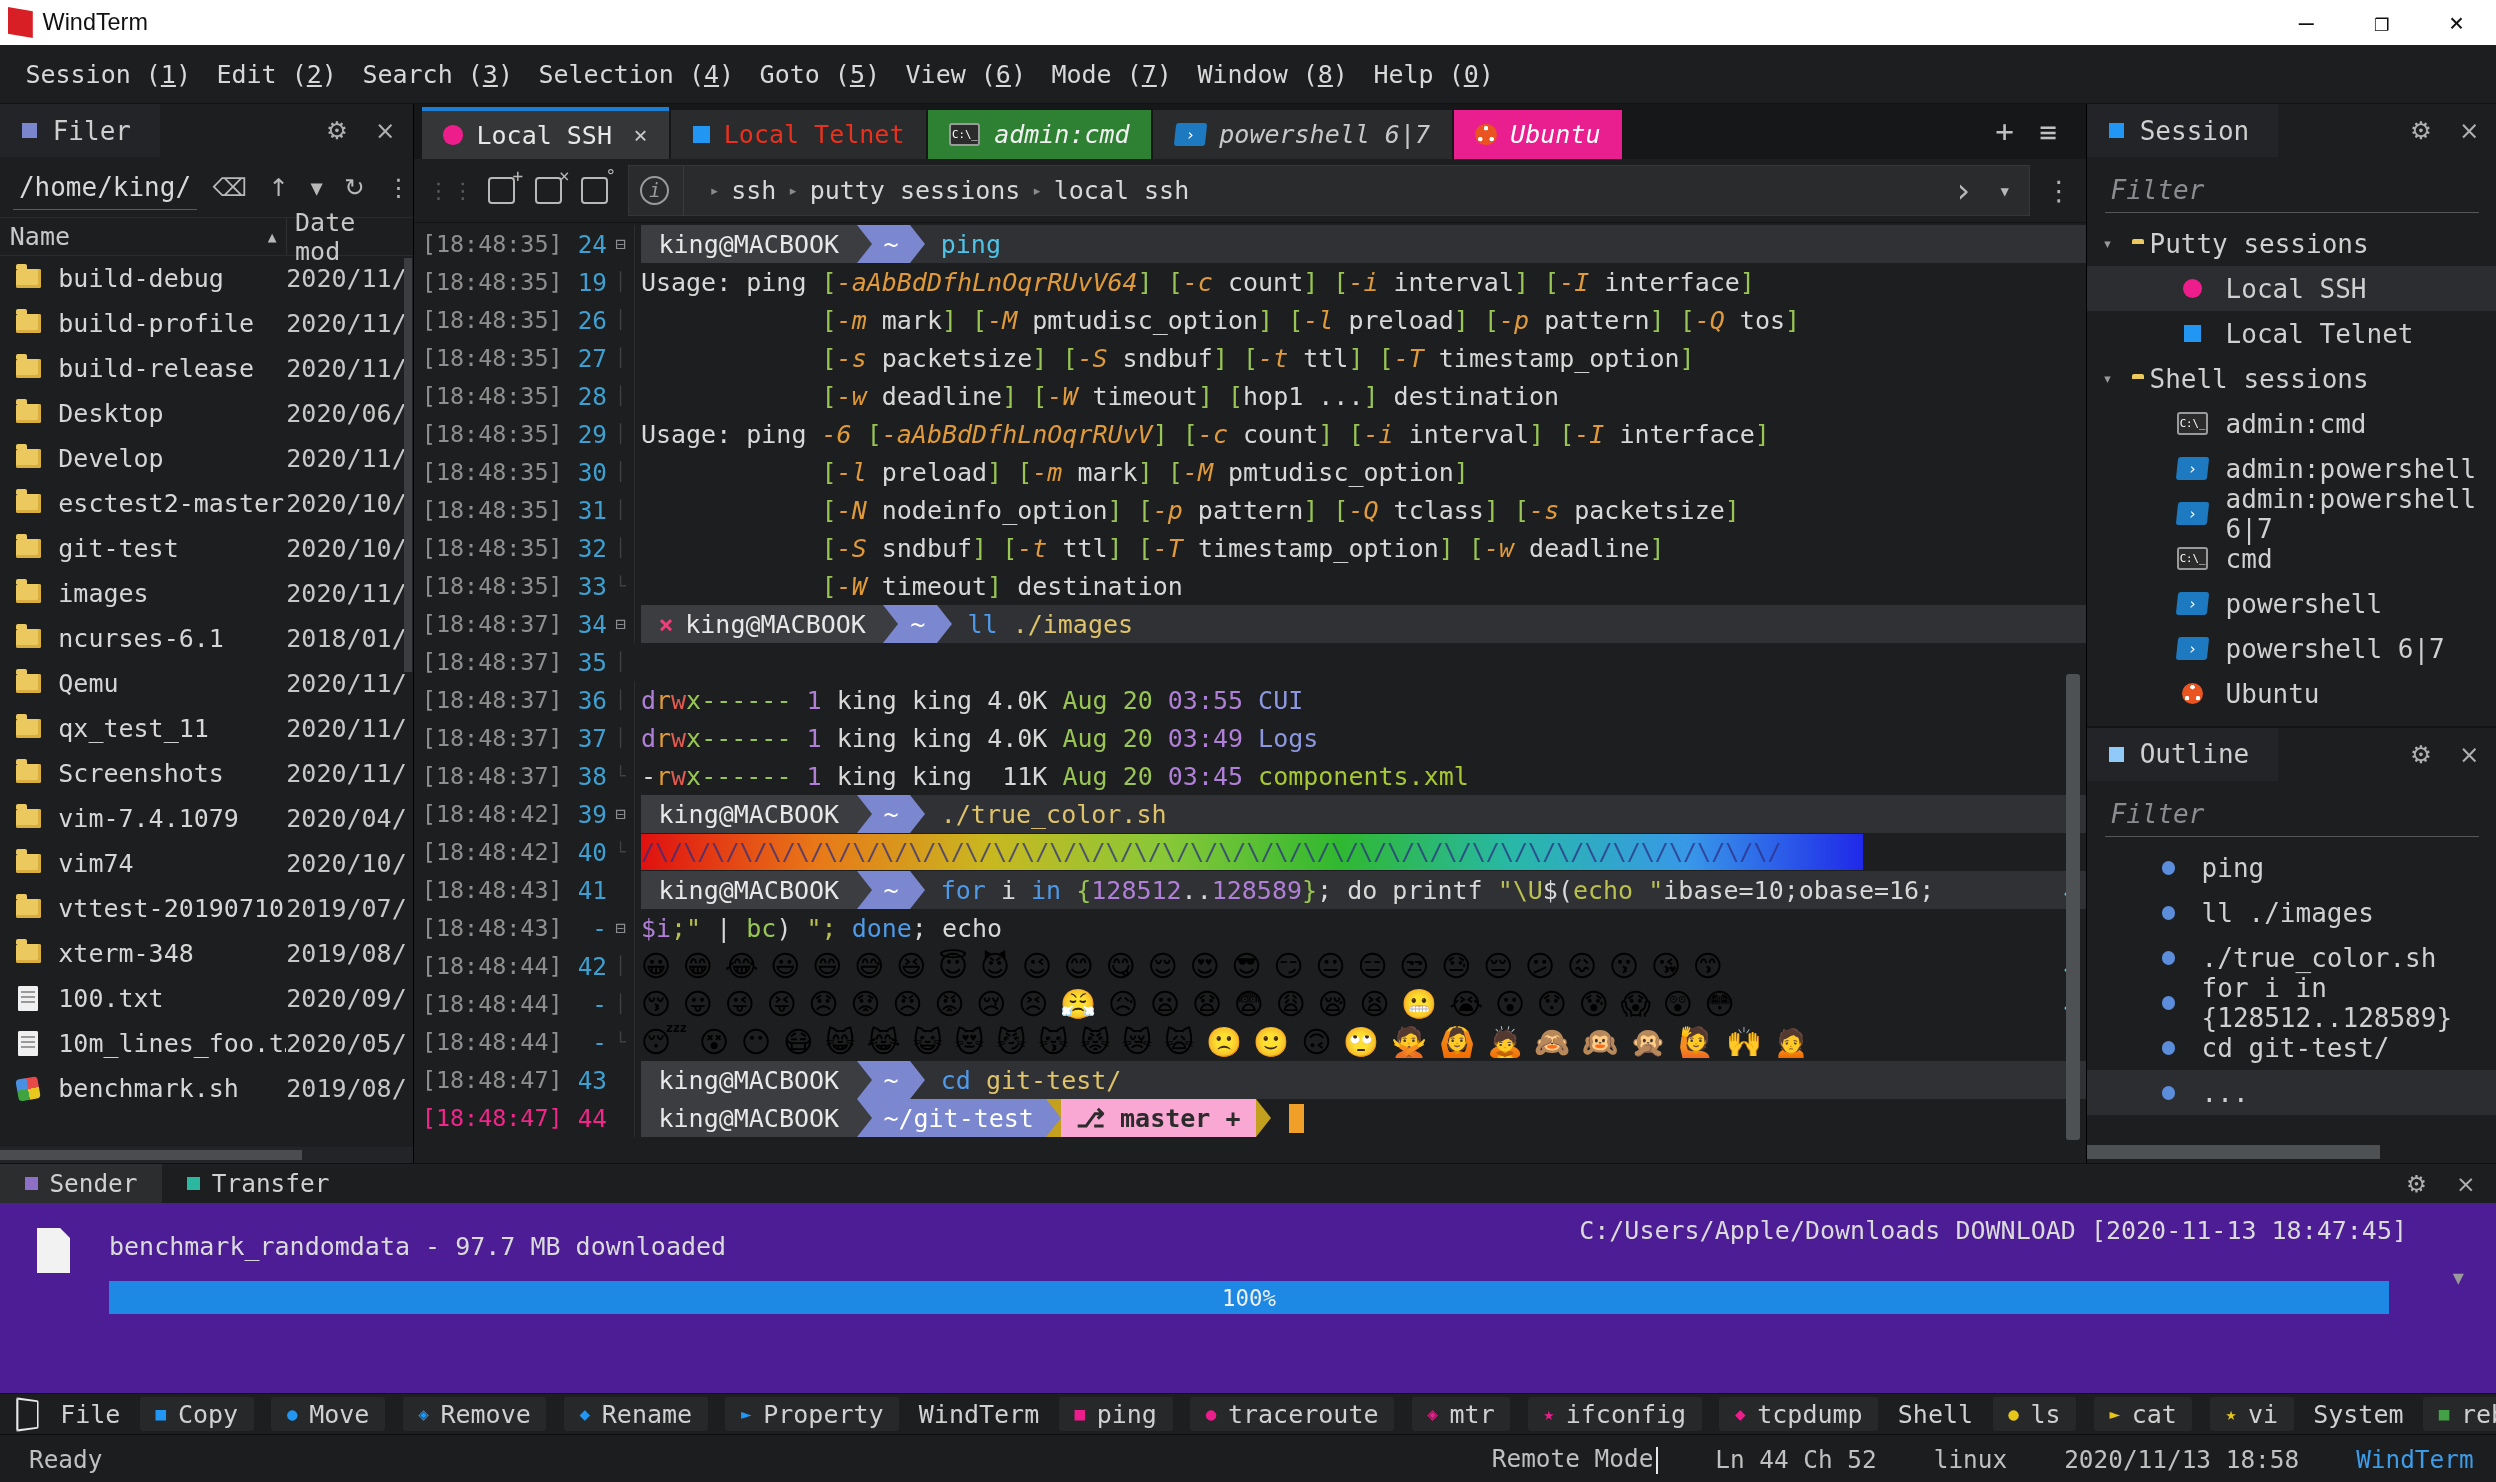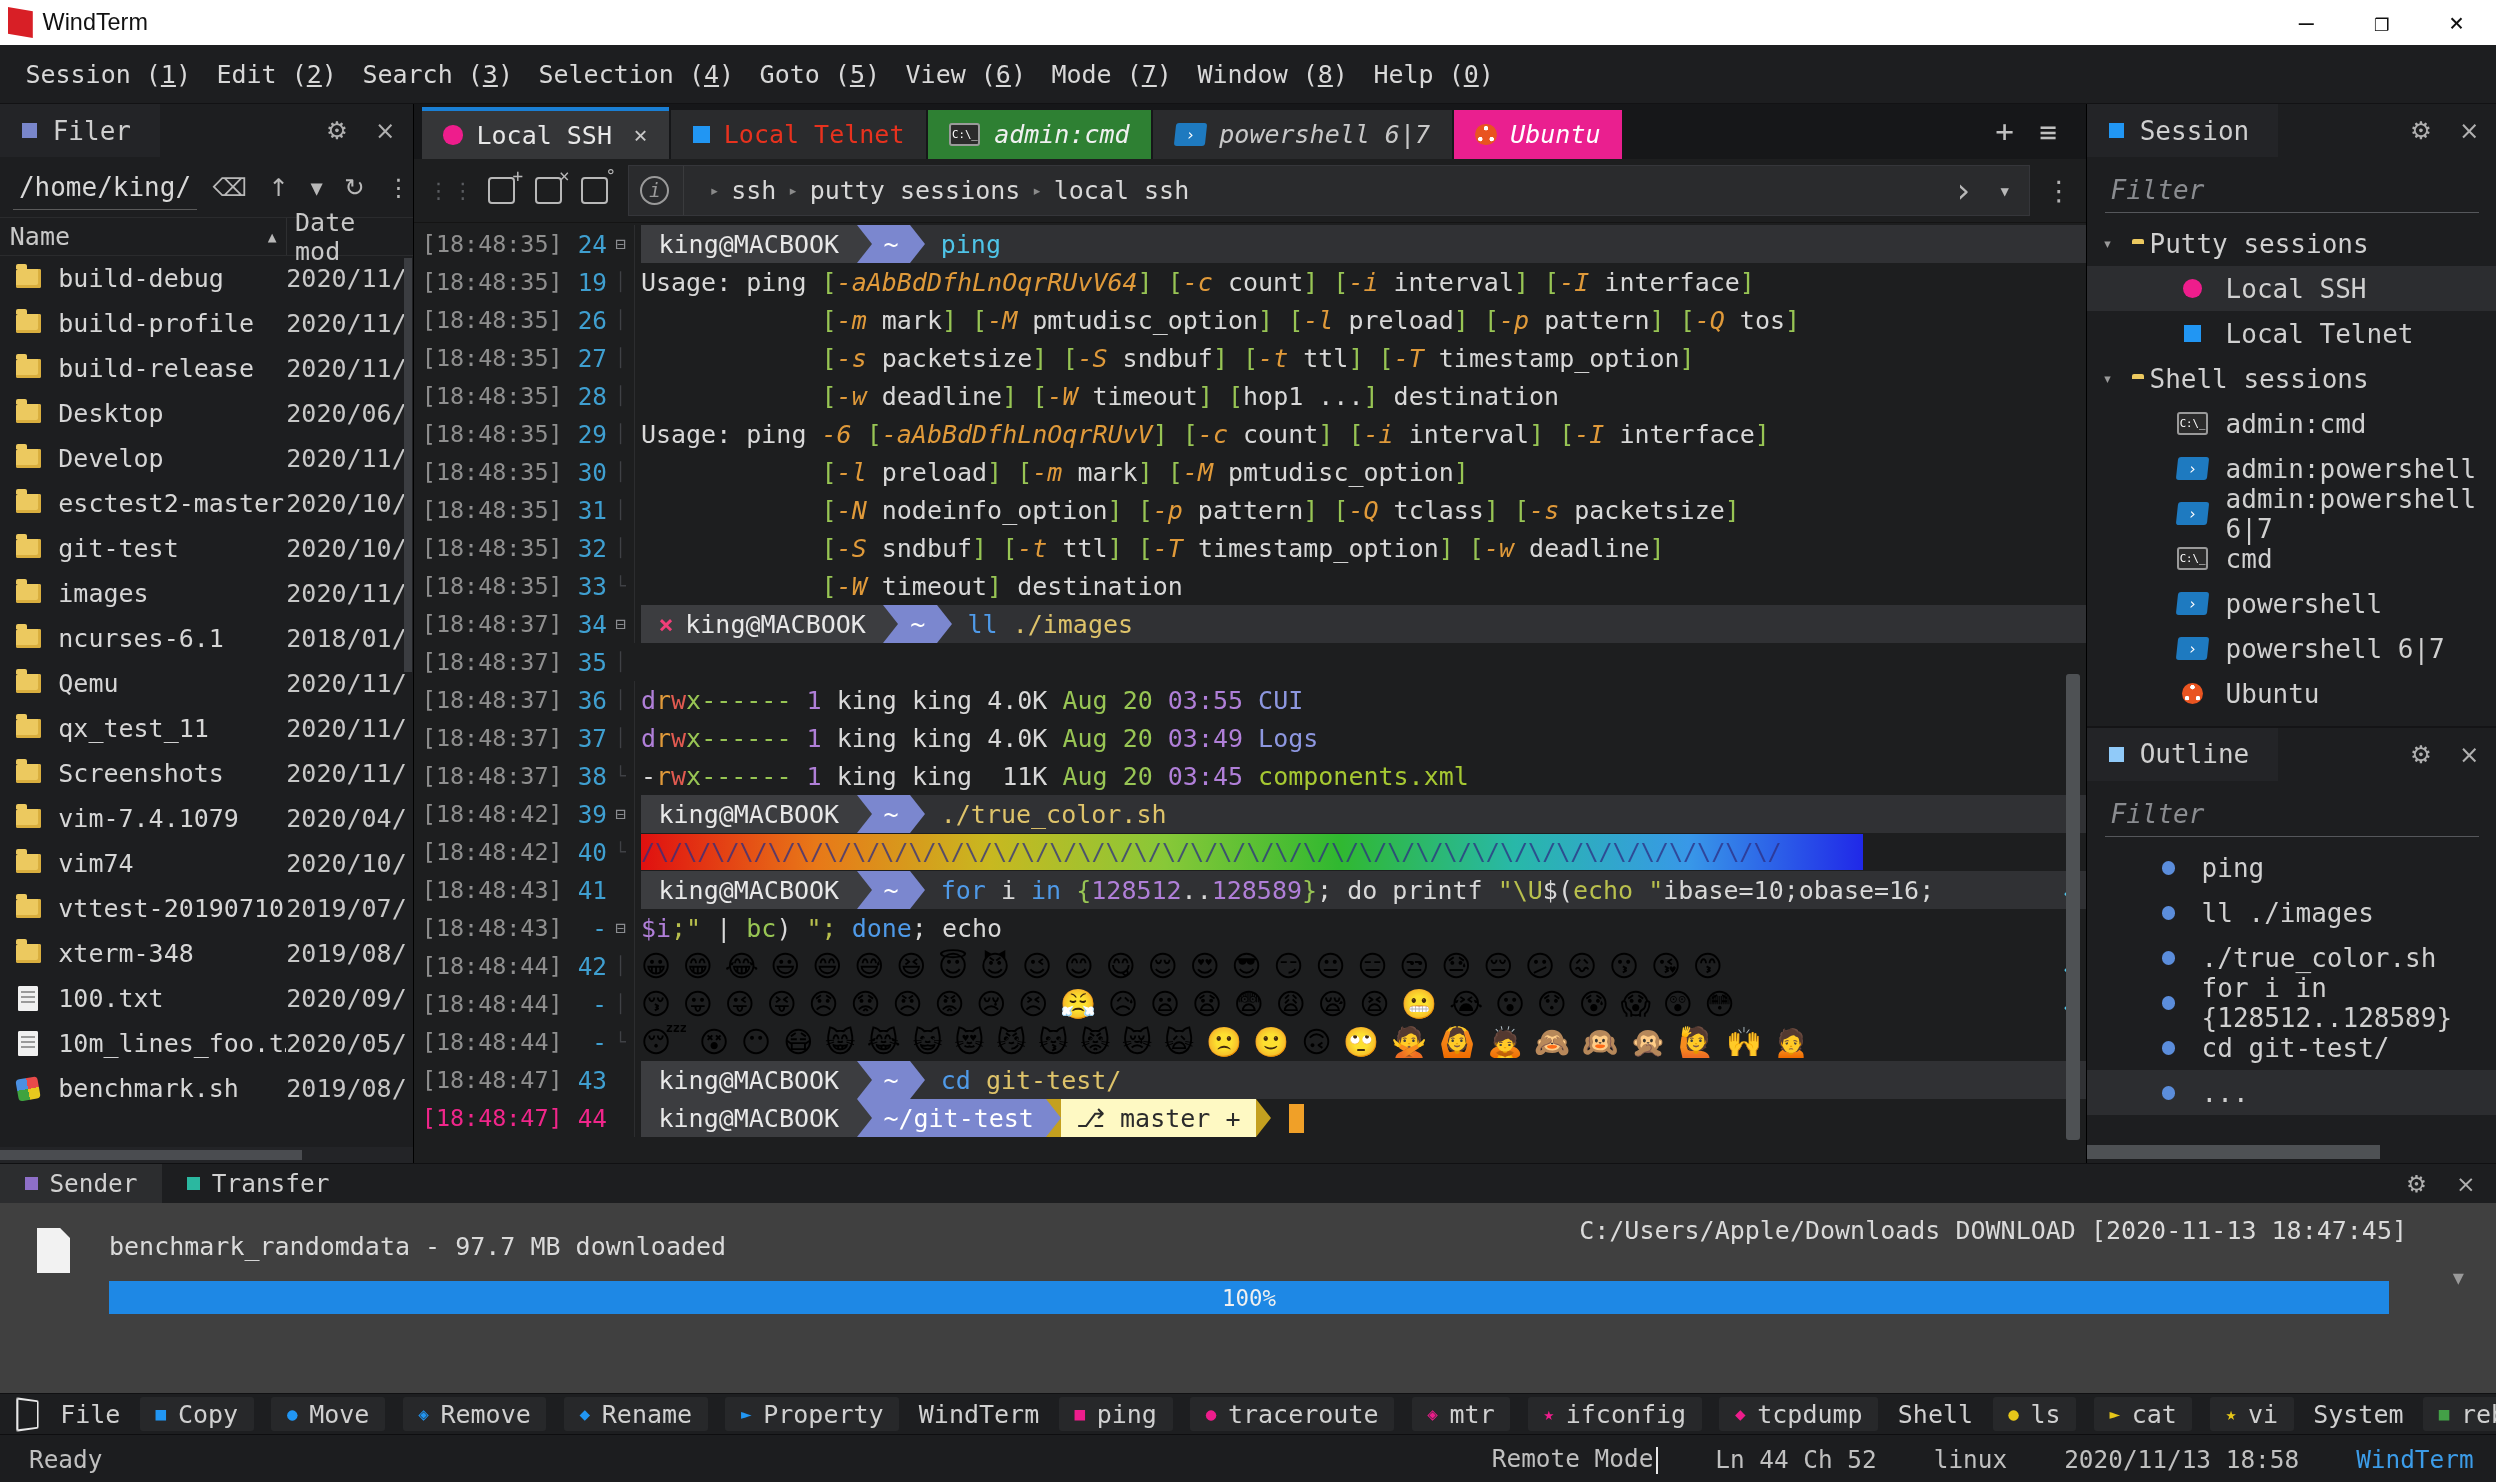--- a/index.html
+++ b/index.html
@@ -103,21 +103,21 @@
   .tts { width:148px; padding-left:7.8px; font-size:23.4px; color:#8f8f8f; flex:none; white-space:pre; }
   .tln { width:45px; text-align:right; font-size:24.4px; color:#3f9fd0; flex:none; }
   .tfold { width:27px; text-align:center; font-size:17.6px; color:#8a8c90; flex:none; }
   .tfold.dim { color:#3f4145; }
   .tcontent { flex:1; display:flex; align-items:center; white-space:pre; font-size:25px;
               border-left:1px solid #2c2d2f; padding-left:5.9px; height:100%; min-width:0; overflow:hidden; }
   .pbar { display:flex; align-items:center; height:100%; background:#303134; }
   .pbar.grow { flex:1; }
   .pseg1 { background:#3c3d40; color:#e8e8e8; padding:0 17.6px; height:100%; display:flex; align-items:center; gap:11.7px; }
   .pseg2 { background:#7b87cf; color:#ffffff; padding:0 11.7px; height:100%; display:flex; align-items:center; }
-  .pseg3 { background:#fef9c3; color:#2b2b2b; padding:0 15.6px; height:100%; display:flex; align-items:center; font-weight:normal; }
+  .pseg3 { background:#f9a8d4; color:#2b2b2b; padding:0 15.6px; height:100%; display:flex; align-items:center; font-weight:bold; }
   .parr { width:0; height:0; border-top:19.5px solid transparent; border-bottom:19.5px solid transparent;
           border-left:15.6px solid #3c3d40; flex:none; }
   .pcmd { padding-left:15.6px; }
   .cursorblk { width:15.6px; height:29px; background:#f0a028; margin-left:17.6px; flex:none; }
   .errx { color:#f03e78; font-weight:bold; font-size:25px; }
   .wrapmark { margin-left:auto; margin-right:7.8px; color:#4fc4e8; font-size:23.4px; }
   .emoji { font-size:29px; letter-spacing:11.7px; font-family:"DejaVu Sans", sans-serif; }
   .rbow { width:1222px; height:36px; line-height:36px; overflow:hidden; font-size:23.4px;
           color:rgba(45,45,130,0.75); }
   .termscroll { position:absolute; right:5.9px; top:451px; width:13.7px; height:466px; background:#4e5154; border-radius:2.9px; }
@@ -137,21 +137,21 @@
   .divider { height:2px; background:#141416; margin-top:9.8px; flex:none; }
   .rhscroll { position:absolute; bottom:3.9px; left:0; width:293px; height:13.7px; background:#4e5154; }
 
   
   .transfertabs { height:40px; background:#1d1e20; display:flex; align-items:center; border-top:1px solid #101012; }
   .ttab { height:100%; display:flex; align-items:center; gap:11.7px; padding:0 25px; font-size:24.4px; color:#d0d0d0; }
   .ttab.active { background:#2c2d2f; }
   .ticonsq { width:12.7px; height:12.7px; flex:none; }
   .ttabicons { margin-left:auto; display:flex; gap:29px; margin-right:21.5px; color:#b0b0b0; font-size:23.4px;
                font-family:"DejaVu Sans", sans-serif; }
-  .transferbody { height:190px; background:#404040; position:relative; }
+  .transferbody { height:190px; background:#4c1d95; position:relative; }
   .tfileicon { position:absolute; left:37px; top:25px; width:33px; height:45px; background:#f2f2f2;
                clip-path:polygon(0 0,70% 0,100% 22%,100% 100%,0 100%); }
   .tname { position:absolute; left:109px; top:29px; font-size:25px; color:#dadada; }
   .tdest { position:absolute; right:90px; top:13px; font-size:25px; color:#dadada; }
   .tbar { position:absolute; left:109px; top:78px; width:2280px; height:33px; background:#1e88e5;
           display:flex; align-items:center; justify-content:center; color:#f0f0f0; font-size:22.4px; }
   .tdd { position:absolute; right:33px; top:64px; color:#9a9a9a; font-size:18.5px; }
 
   
   .toolbar { height:41px; background:#1d1e20; display:flex; align-items:center; gap:17.6px;

